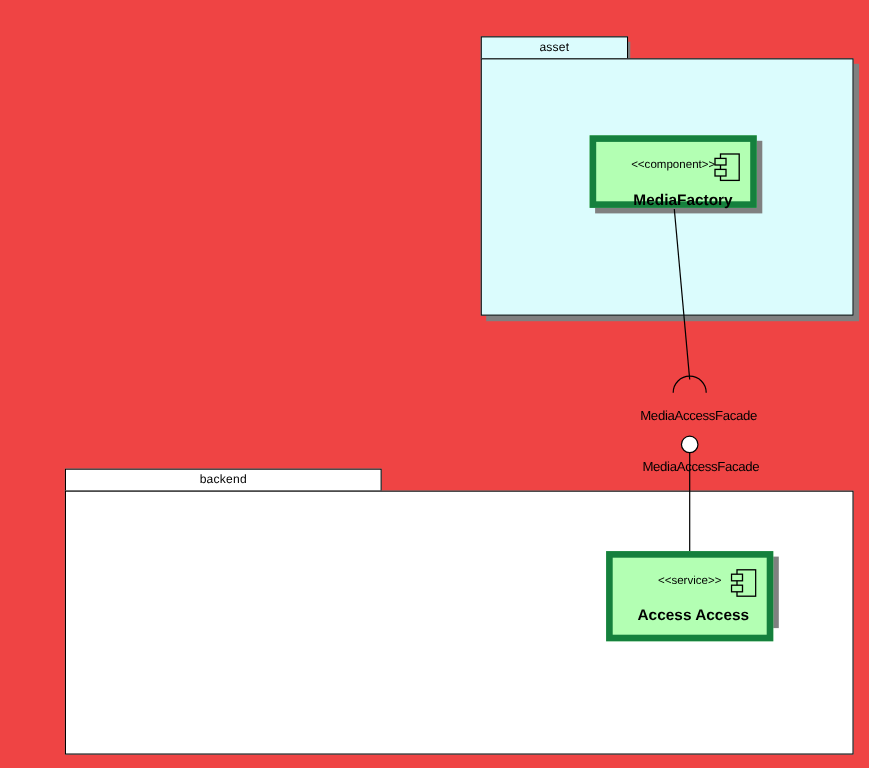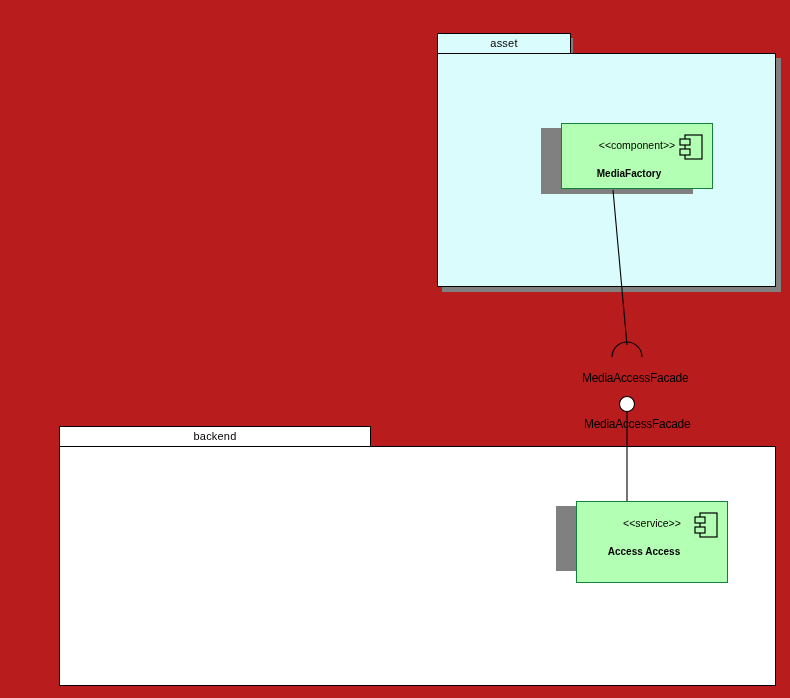--- a/index.html
+++ b/index.html
@@ -9,21 +9,21 @@
     background: #ffffff;
   }
   body {
     font-family: "Liberation Sans", sans-serif;
     -webkit-font-smoothing: none;
   }
   #diagram {
     position: relative;
     width: 790px;
     height: 698px;
-    background: #b91c1c;
+    background: #ef4444;
     overflow: hidden;
   }
 
   
   .pkg { position: absolute; }
   .pkg-tab {
     position: absolute;
     box-sizing: border-box;
     border: 1px solid #000000;
     display: flex;
@@ -55,32 +55,31 @@
   }
 
   
   #asset-pkg-tab   { left: 437px; top: 33px;  width: 134px; height: 21px; background: #dbfcfd; z-index: 2; }
   #asset-pkg-tab-shadow { left: 568px; top: 38px; width: 5px; height: 20px; z-index: 1; }
   #asset-pkg-body  { left: 437px; top: 53px;  width: 339px; height: 234px; background: #dbfcfd; z-index: 2; }
   #asset-pkg-body-shadow { left: 442px; top: 58px; width: 339px; height: 234px; z-index: 1; }
   #asset-stereotype { left: 437px; top: 63px; width: 339px; text-align: center; }
 
   
-  #backend-pkg-tab  { left: 59px;  top: 426px; width: 312px; height: 21px; background: #ffffff; z-index: 2; }
+  #backend-pkg-tab  { left: 59px;  top: 426px; width: 288px; height: 21px; background: #ffffff; z-index: 2; }
   #backend-pkg-body { left: 59px;  top: 446px; width: 717px; height: 240px; background: #ffffff; z-index: 2; }
   #backend-stereotype { left: 59px; top: 456px; width: 717px; text-align: center; }
 
   
   .component-box {
     position: absolute;
     box-sizing: border-box;
     background: #b3ffb3;
-    border: 1px solid #15803d;
+    border: 6px solid #15803d;
     z-index: 5;
-    margin-left: 25px;
   }
   .component-shadow {
     position: absolute;
     background: #808080;
     z-index: 4;
   }
   .component-stereotype {
     position: absolute;
     left: 0;
     right: 0;
@@ -88,22 +87,22 @@
     text-align: center;
     font-size: 10.5px;
     color: #000000;
     line-height: 1;
   }
   .component-name {
     position: absolute;
     left: 0;
     right: 16px;
     top: 45px;
-    text-align: center;
-    font-size: 10px;
+    text-align: right;
+    font-size: 14px;
     font-weight: bold;
     color: #000000;
     line-height: 1;
   }
   .component-icon {
     position: absolute;
     right: 9px;
     top: 9px;
     width: 24px;
     height: 28px;

